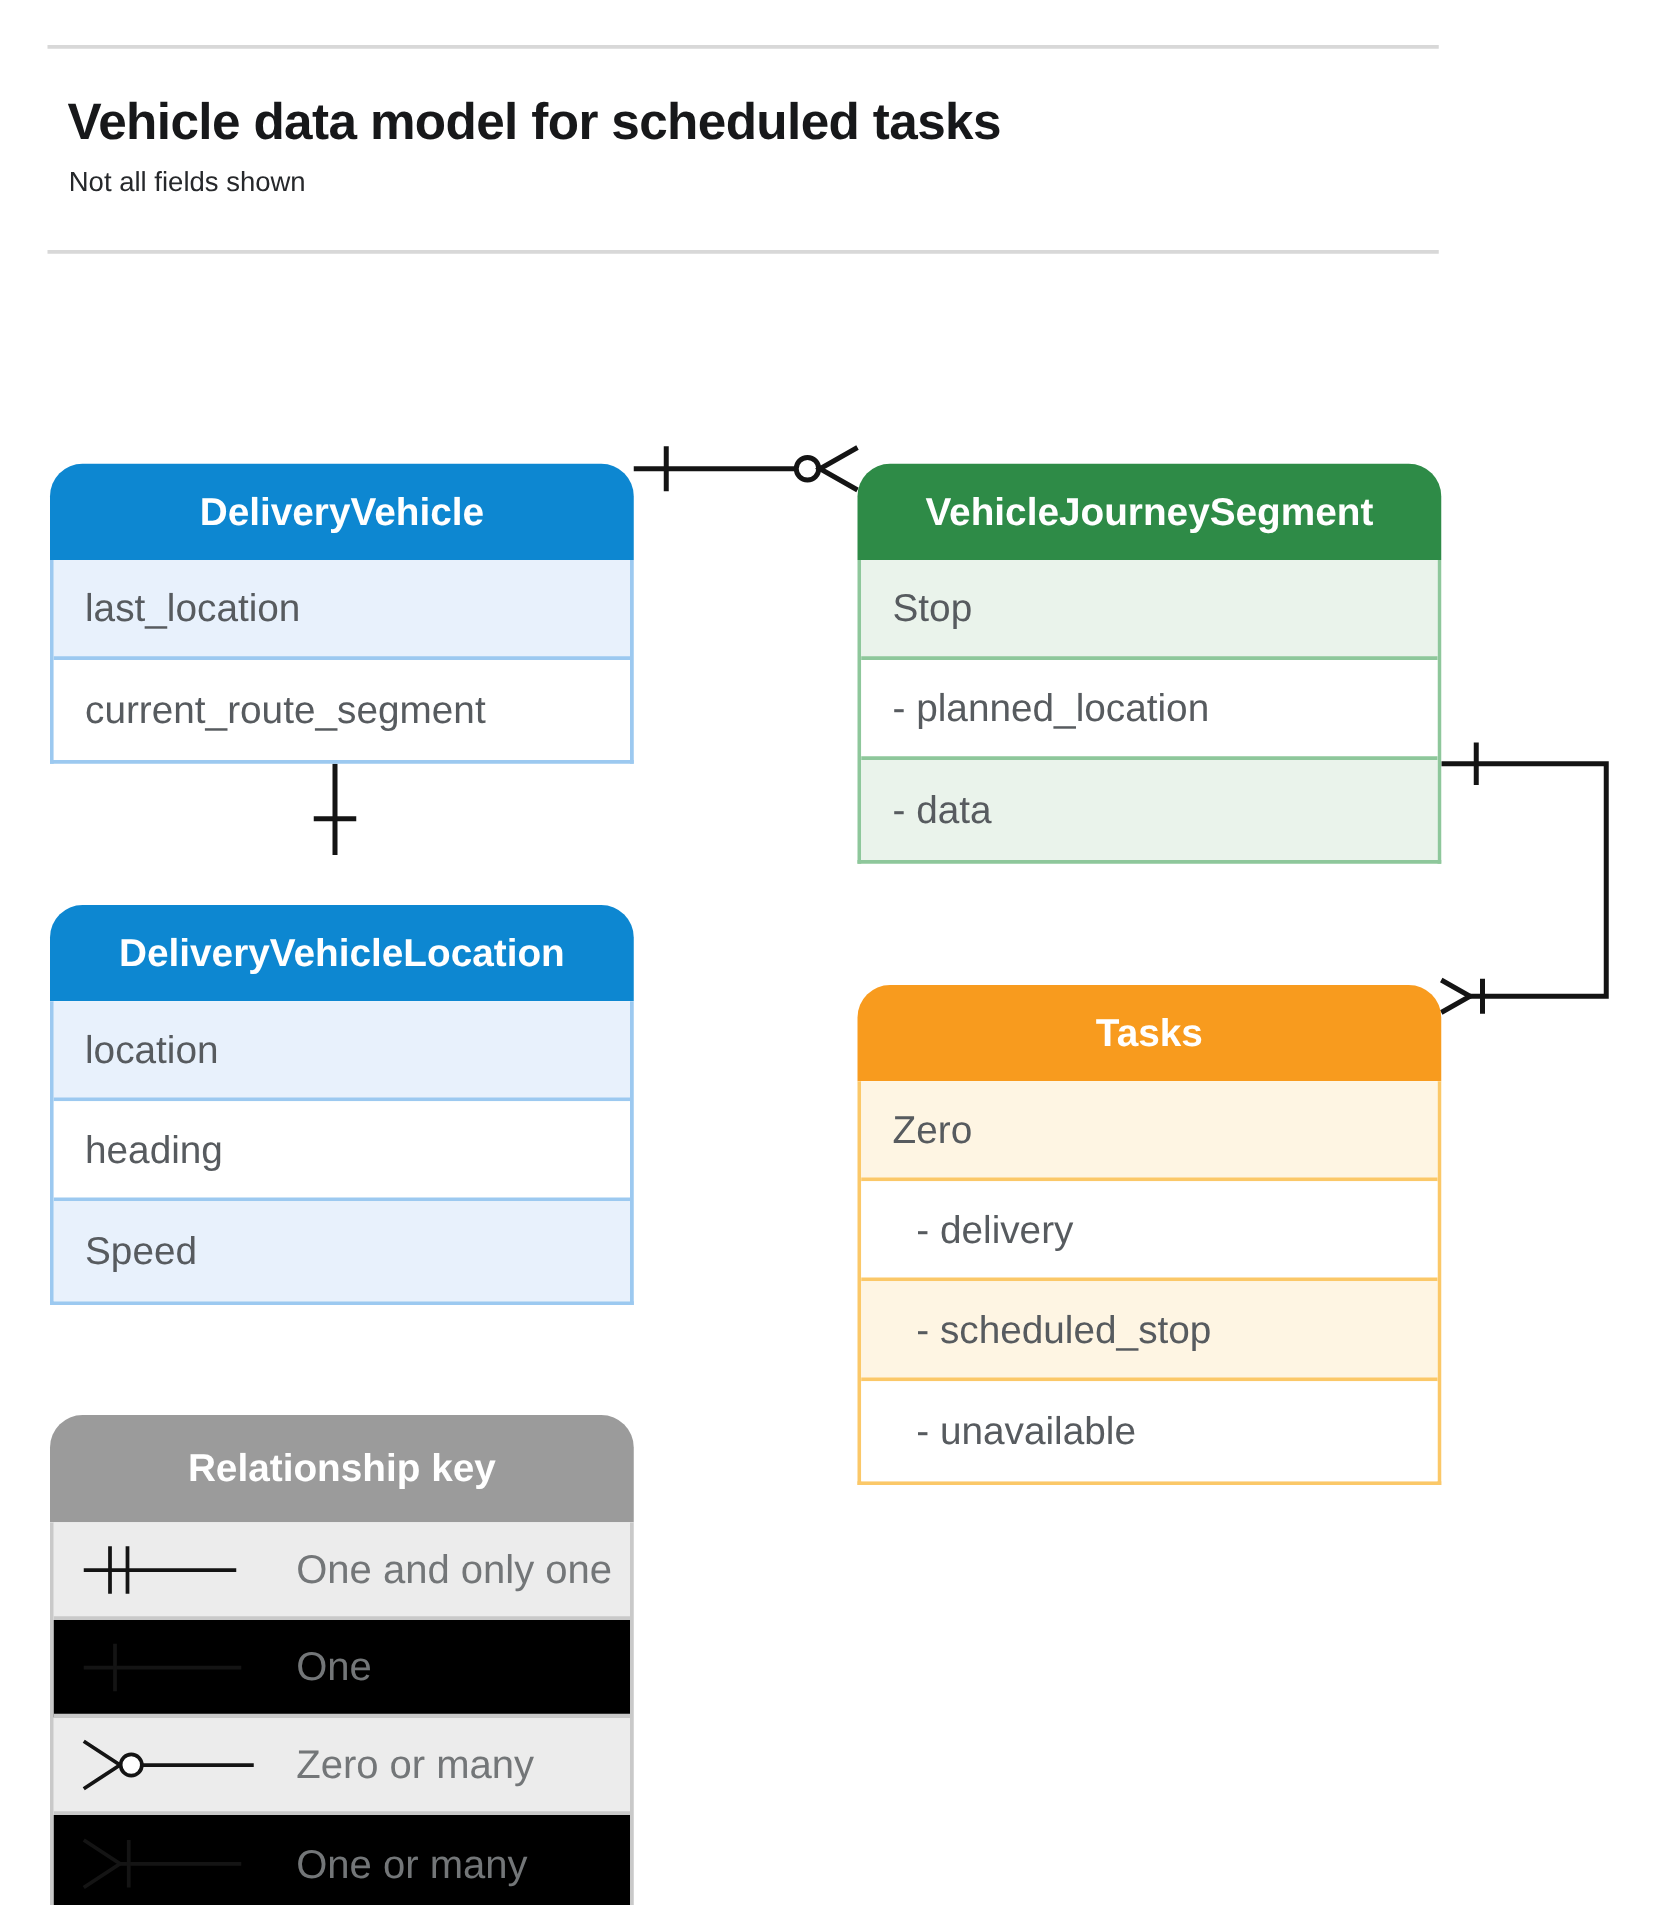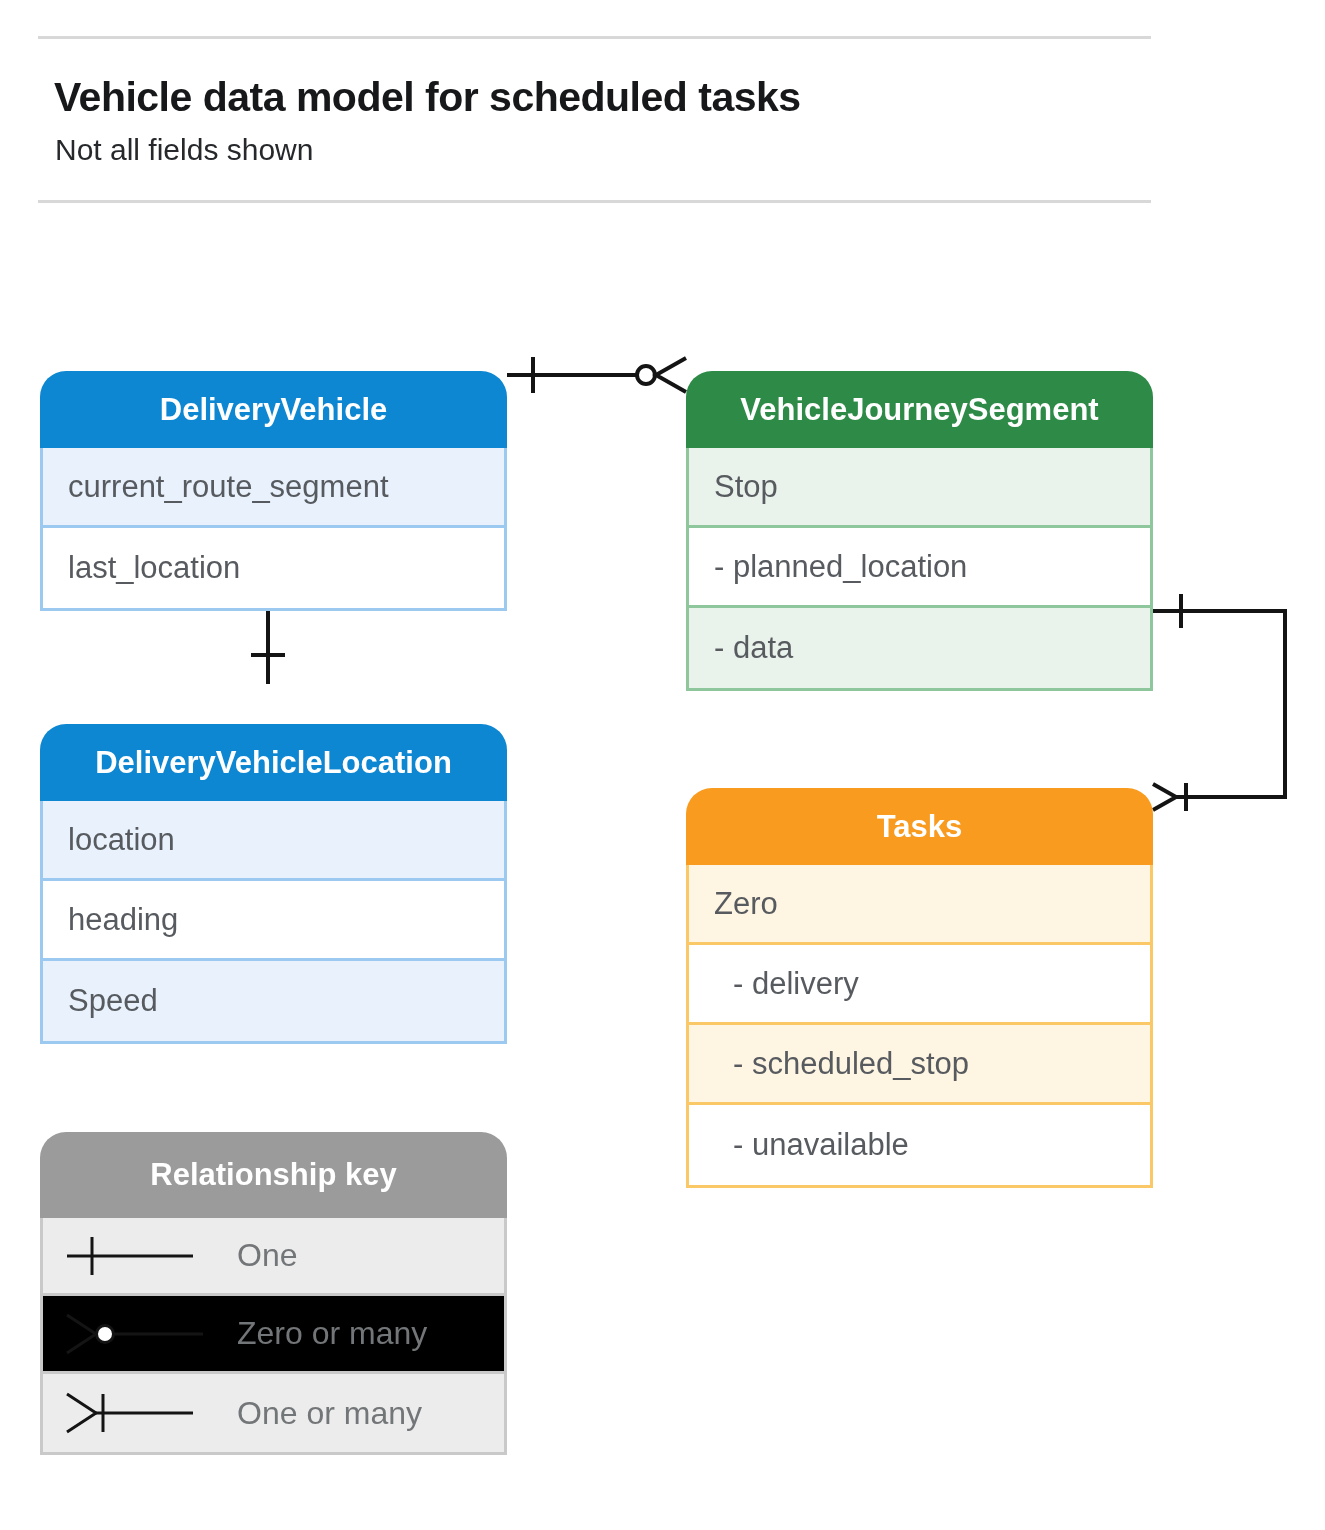--- a/index.html
+++ b/index.html
@@ -8,21 +8,21 @@
     font-family:"Liberation Sans",sans-serif;overflow:hidden;padding-left:32px;
   }
   .rule{position:absolute;height:3px;background:#d8d8d8;}
   #rule-top{left:38px;top:36px;width:1113px;}
   #rule-bottom{left:38px;top:200px;width:1113px;}
   #page-title{
     position:absolute;left:54px;top:74px;font-size:41px;font-weight:bold;
     color:#17181a;letter-spacing:-0.5px;white-space:nowrap;
   }
   #page-subtitle{
-    position:absolute;left:55px;top:133px;font-size:30px;color:#26282b;white-space:nowrap;
+    position:absolute;left:55px;top:133px;font-size:22px;color:#26282b;white-space:nowrap;
   }
   .entity{position:absolute;width:467px;}
   .entity .hdr{
     height:77px;border-radius:26px 26px 0 0;background:var(--header);
     color:#ffffff;font-weight:bold;font-size:31px;
     display:flex;align-items:center;justify-content:center;margin-top:40px;
   }
   .legend .hdr{height:86px;}
   .entity .rows{
     border-left:3px solid var(--border);border-right:3px solid var(--border);
@@ -79,24 +79,24 @@
       <line x1="1181" y1="594" x2="1181" y2="628"></line>
       <path d="M1153 784 L1176 797 L1153 810"></path>
       <line x1="1186" y1="783" x2="1186" y2="811"></line>
     </g>
   </svg>
 
   <div class="entity" style="left: 40px; top: 331px; --header: #0d87d1; --shaded: #e8f1fc; --border: #9cc9f0;">
     <div class="hdr">DeliveryVehicle</div>
     <div class="rows">
         <div class="row">
-          <span>current_route_segment</span>
+          <span>last_location</span>
         </div>
         <div class="row">
-          <span>last_location</span>
+          <span>current_route_segment</span>
         </div>
       </div>
   </div>
 
   <div class="entity" style="left: 686px; top: 331px; --header: #2e8b47; --shaded: #eaf3eb; --border: #8ec79b;">
     <div class="hdr">VehicleJourneySegment</div>
     <div class="rows">
         <div class="row">
           <span>Stop</span>
         </div>
@@ -140,20 +140,28 @@
           <span>- unavailable</span>
         </div>
       </div>
   </div>
 
   <div class="entity legend" style="left: 40px; top: 1092px; --header: #9b9b9b; --shaded: #ececec; --border: #c9c9c9;">
     <div class="hdr">Relationship key</div>
     <div class="rows">
       <div class="lrow">
         <svg class="sym" width="140" height="44" viewBox="0 0 140 44">
+          <line x1="2" y1="22" x2="124" y2="22"></line>
+          <line x1="23" y1="3" x2="23" y2="41"></line>
+          <line x1="37" y1="3" x2="37" y2="41"></line>
+        </svg>
+        <span class="llabel">One and only one</span>
+      </div>
+      <div class="lrow">
+        <svg class="sym" width="140" height="44" viewBox="0 0 140 44">
           <line x1="2" y1="22" x2="128" y2="22"></line>
           <line x1="27" y1="3" x2="27" y2="41"></line>
         </svg>
         <span class="llabel">One</span>
       </div>
       <div class="lrow">
         <svg class="sym" width="140" height="44" viewBox="0 0 140 44">
           <path d="M2 3 L31 22 L2 41"></path>
           <circle cx="40" cy="22" r="8.5"></circle>
           <line x1="48.5" y1="22" x2="138" y2="22"></line>

